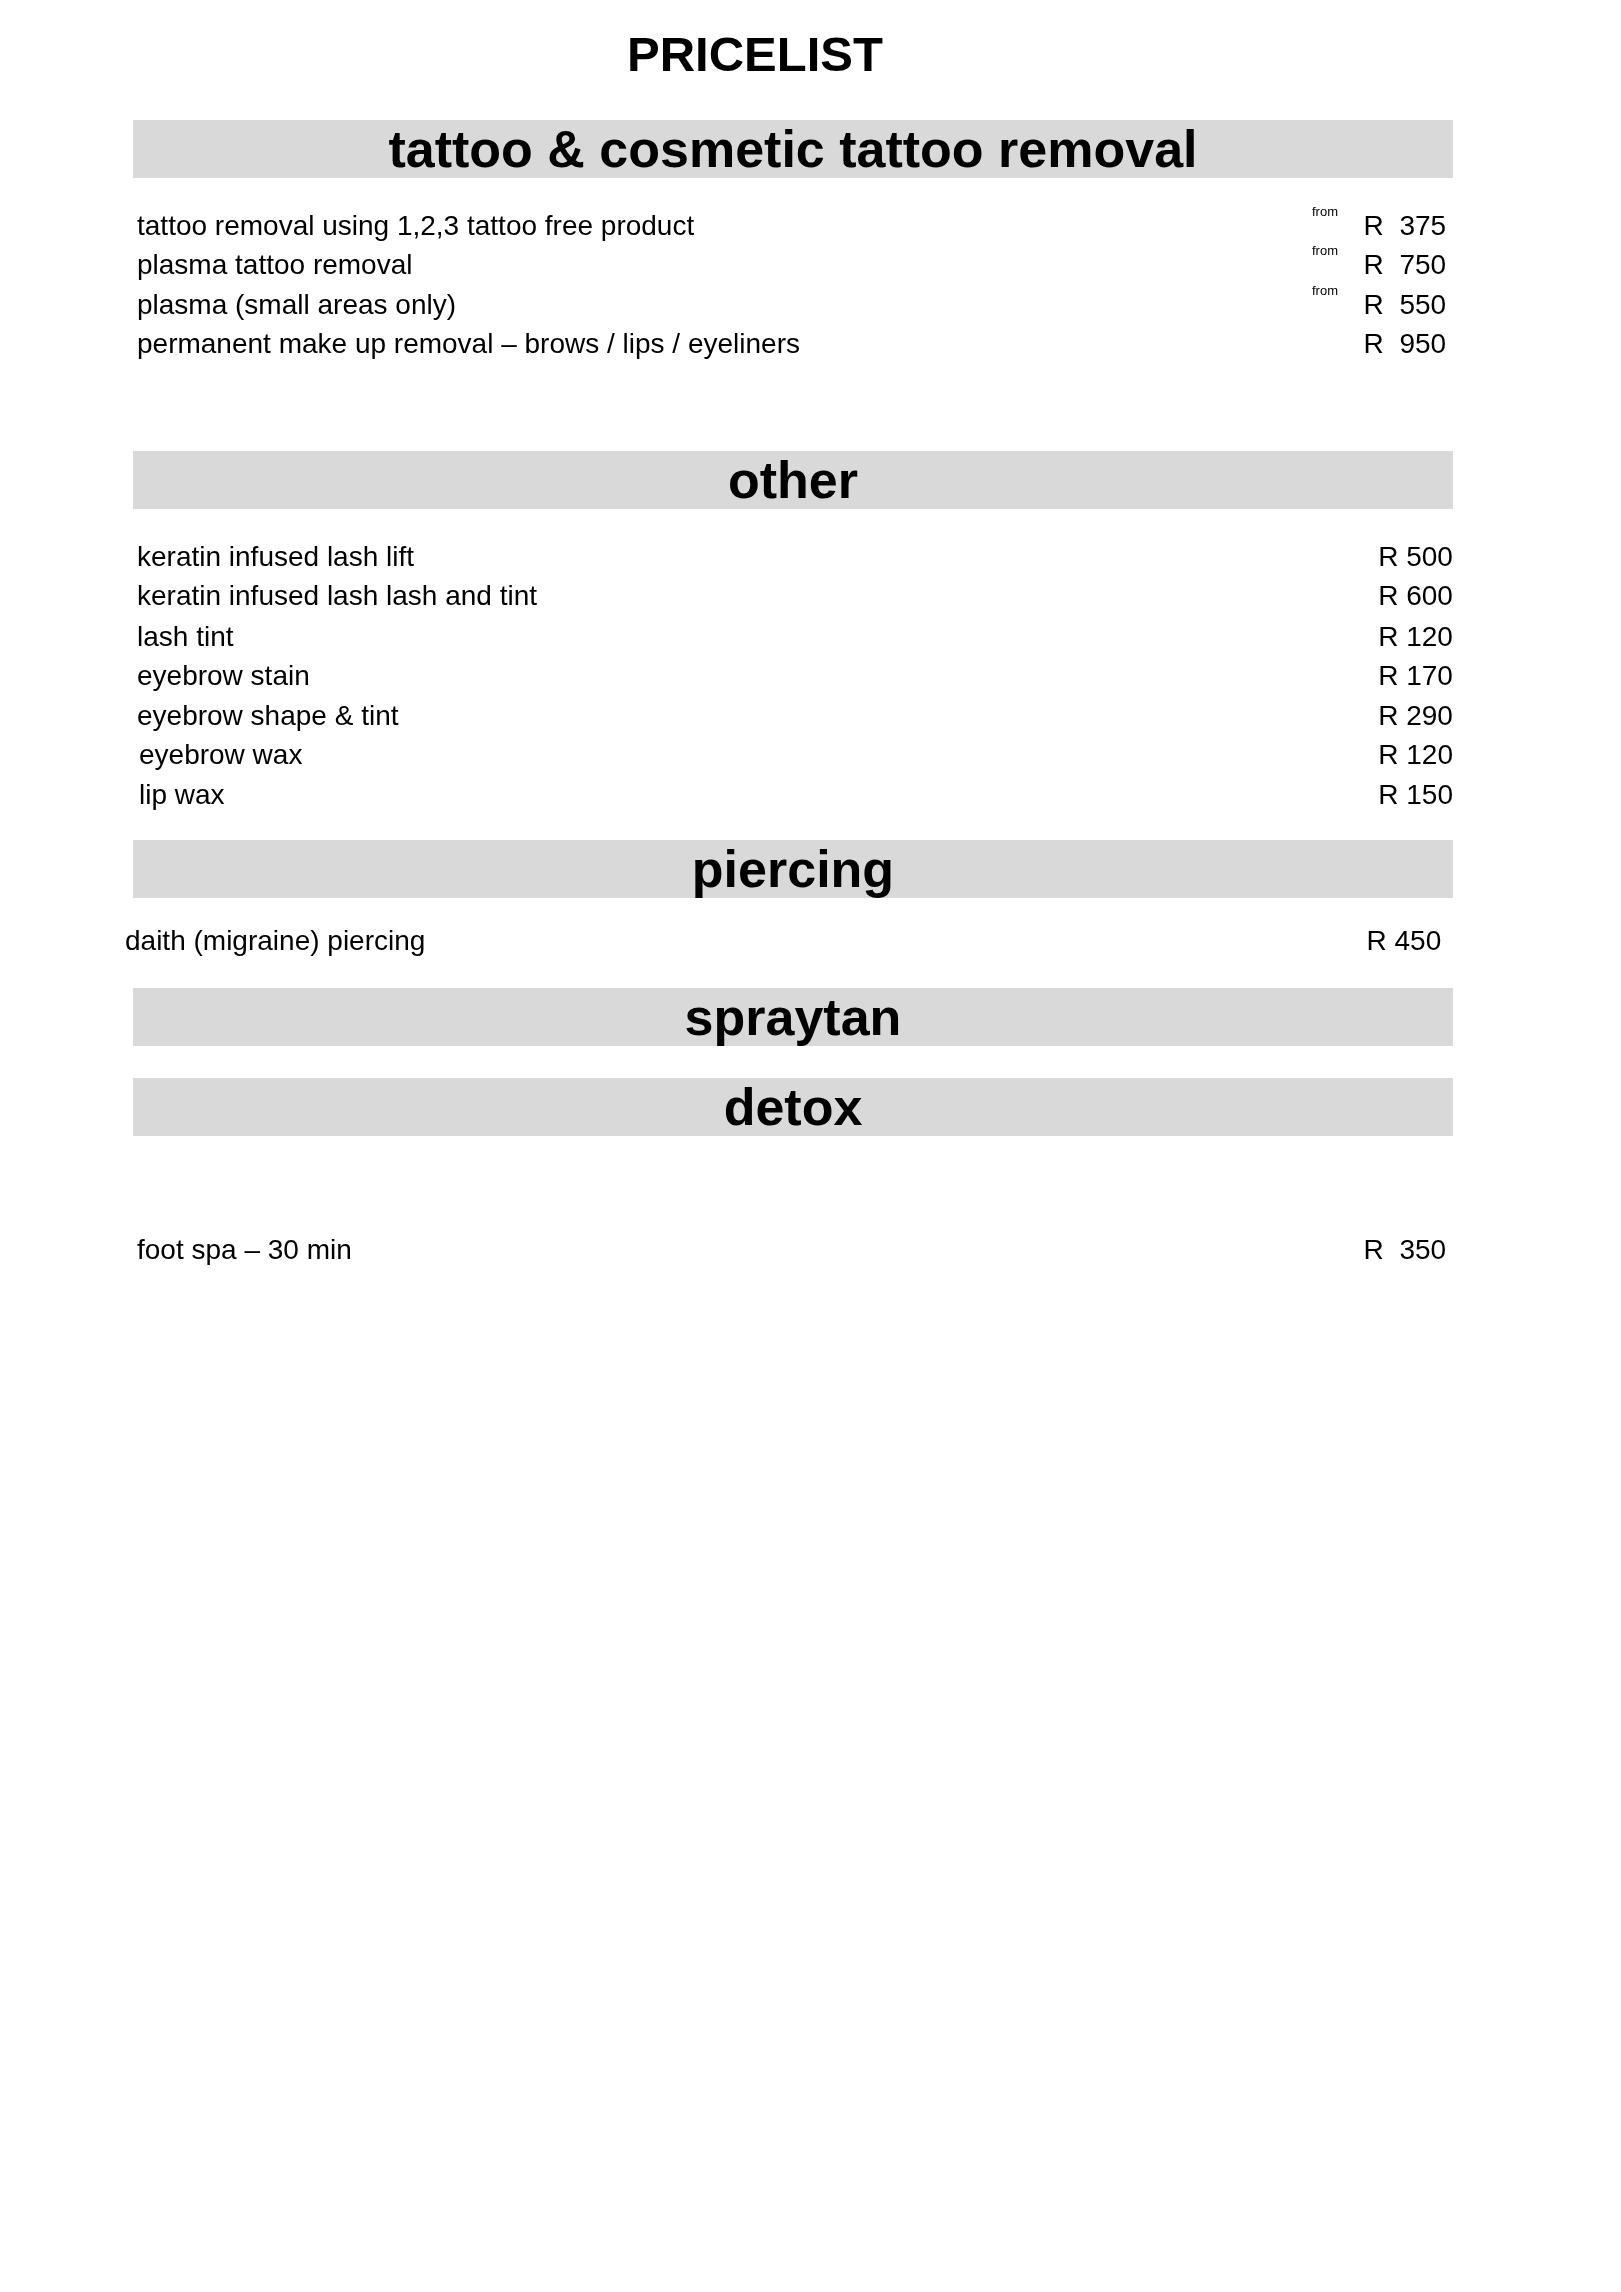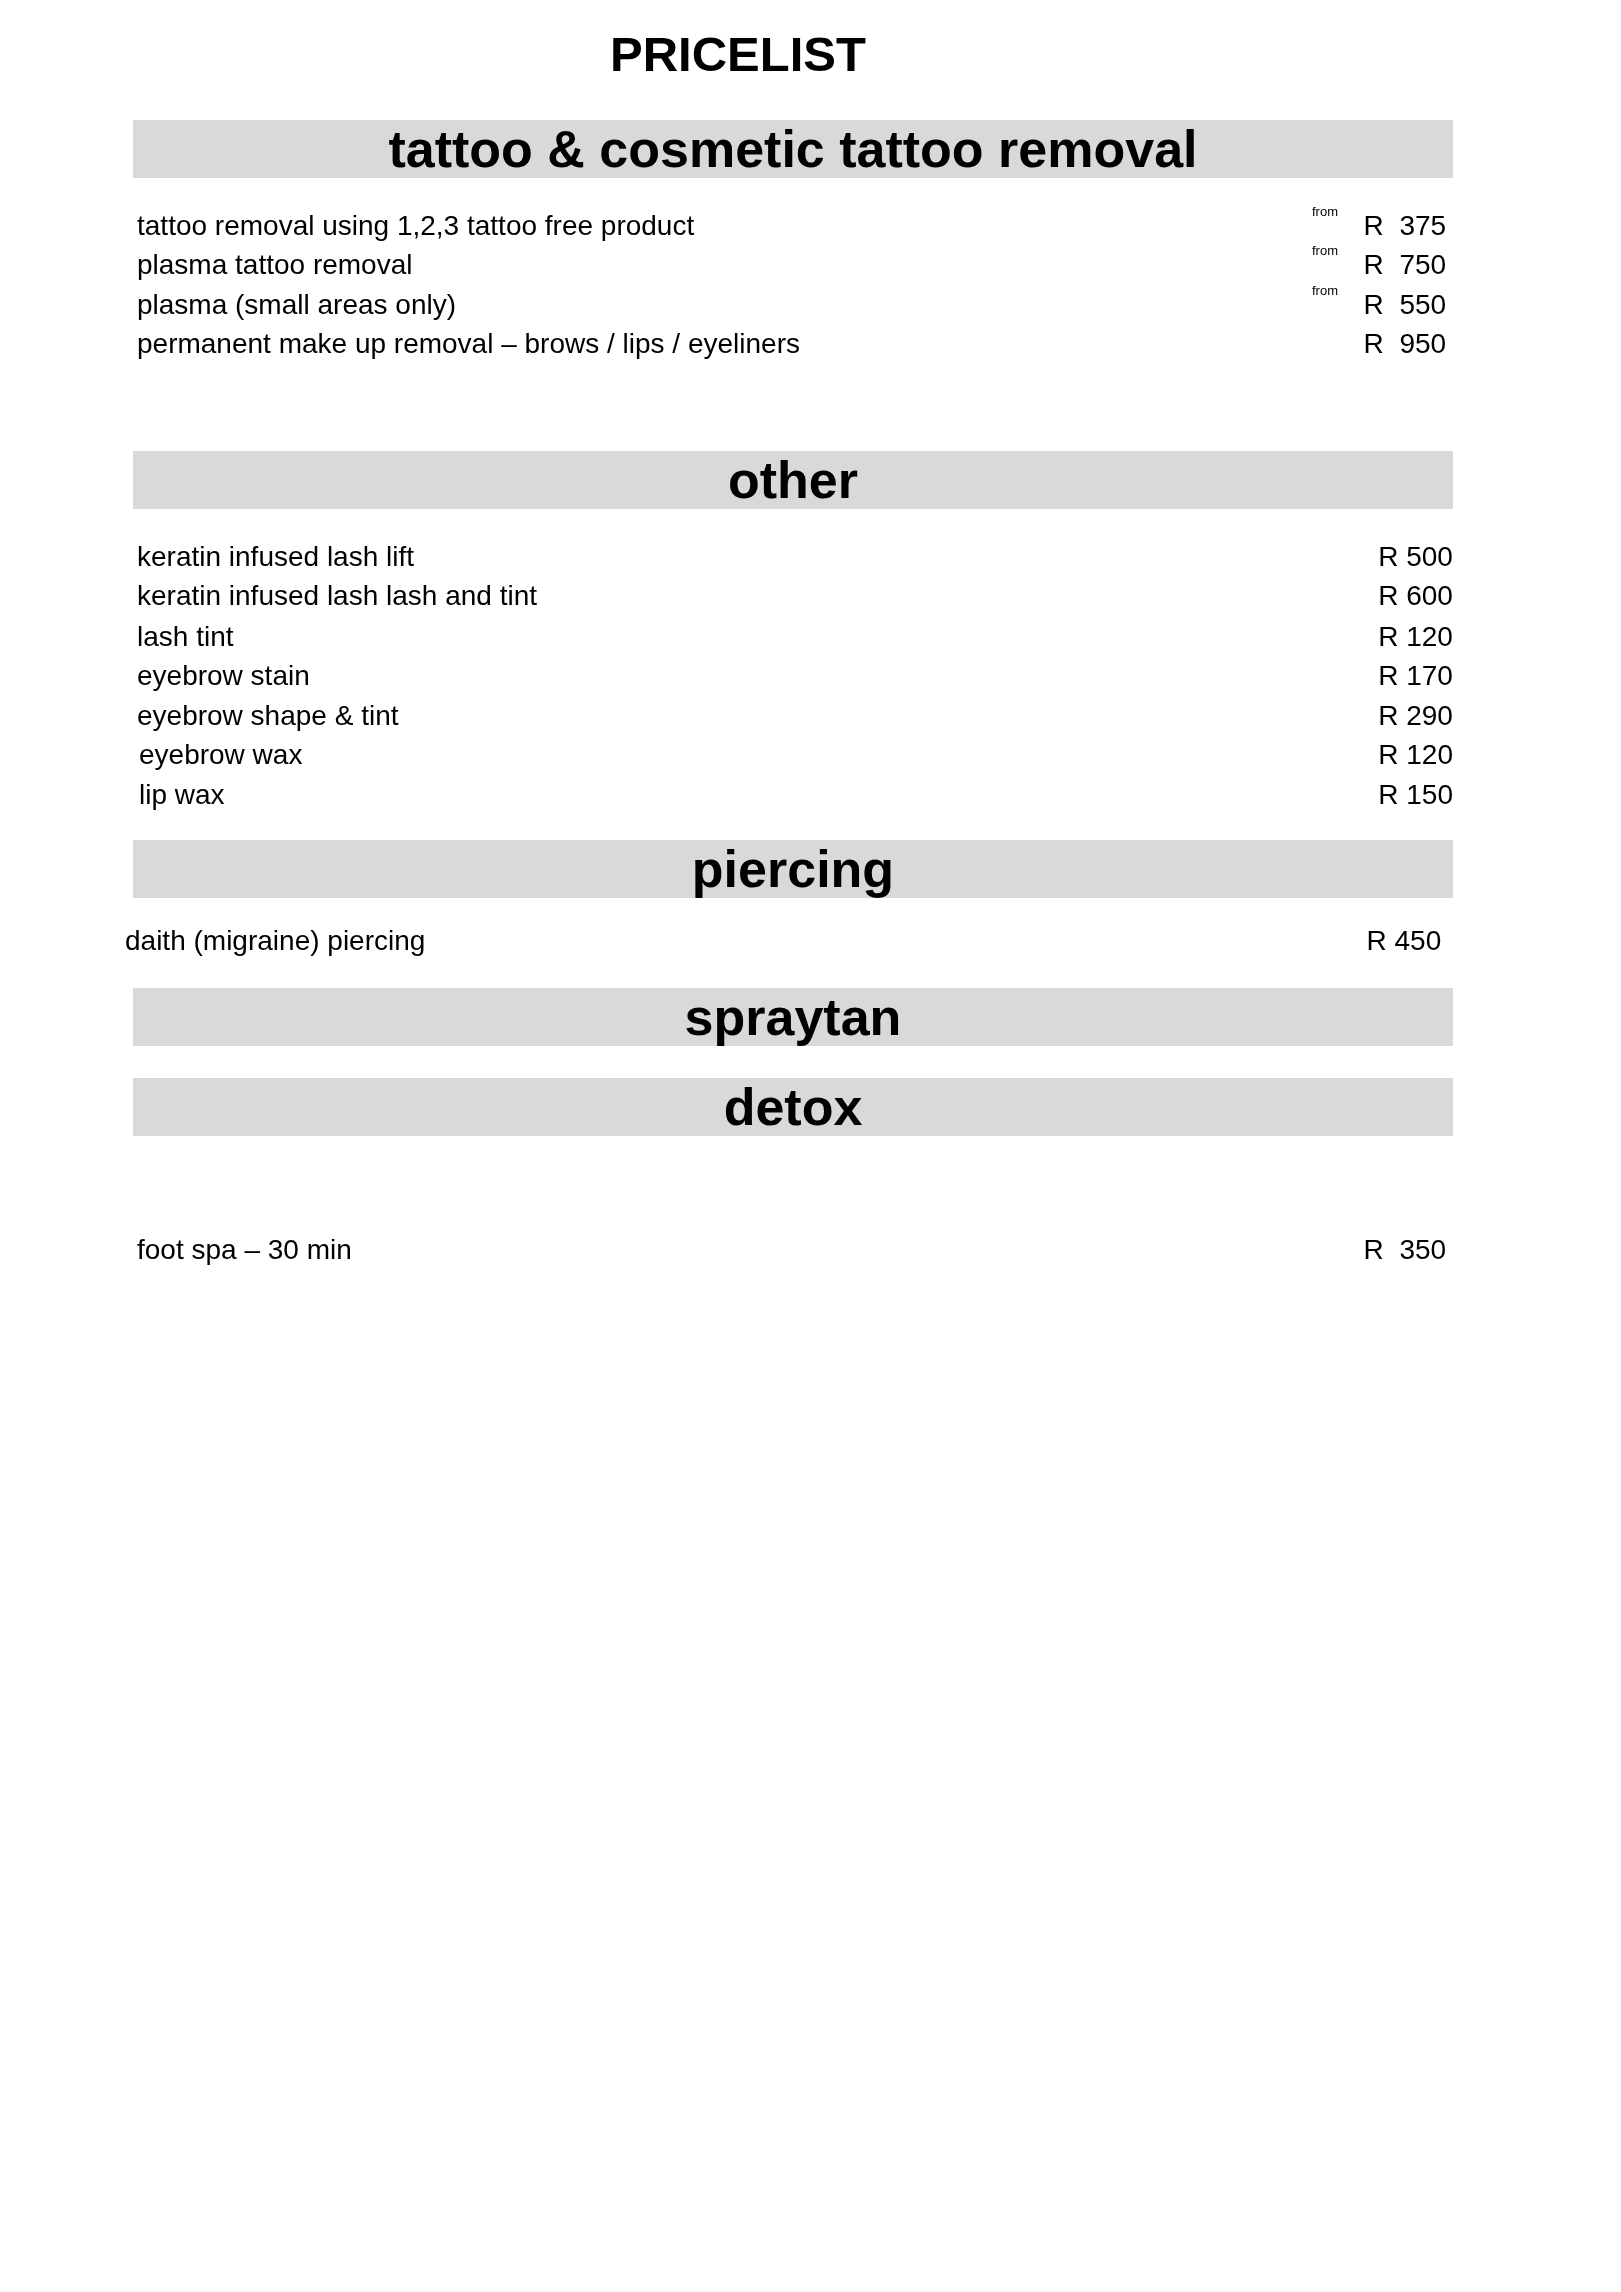--- a/index.html
+++ b/index.html
@@ -1,19 +1,19 @@
 <!DOCTYPE html>
 <html><head>
 <meta charset="utf-8">
 <style>
   html, body { margin:0; padding:0; background:#ffffff; }
   body { width:1621px; height:2293px; position:relative; overflow:hidden;
          font-family:"Liberation Sans", sans-serif; color:#000; }
   .title { position:absolute; left:0; width:1476px; top:25.5px; text-align:center;
-           font-weight:bold; font-size:49px; line-height:57px; letter-spacing:0px; }
+           font-weight:bold; font-size:49px; line-height:57px; letter-spacing:0px;padding-left:17px; }
   .bar { position:absolute; left:133px; width:1320px; height:58px; background:#d9d9d9;
          text-align:center; font-weight:bold; font-size:52px; line-height:58px; }
   .row { position:absolute; left:137px; width:1313px; height:39px; font-size:28px; line-height:39px; }
   .row .name { position:absolute; left:0; top:0; white-space:nowrap; }
   .row .price { position:absolute; right:3.9px; top:0; white-space:pre; }
   .row .from { position:absolute; right:112px; top:-3.9px; font-size:13px; line-height:19.6px; }
 </style>
 </head>
 <body>
 

